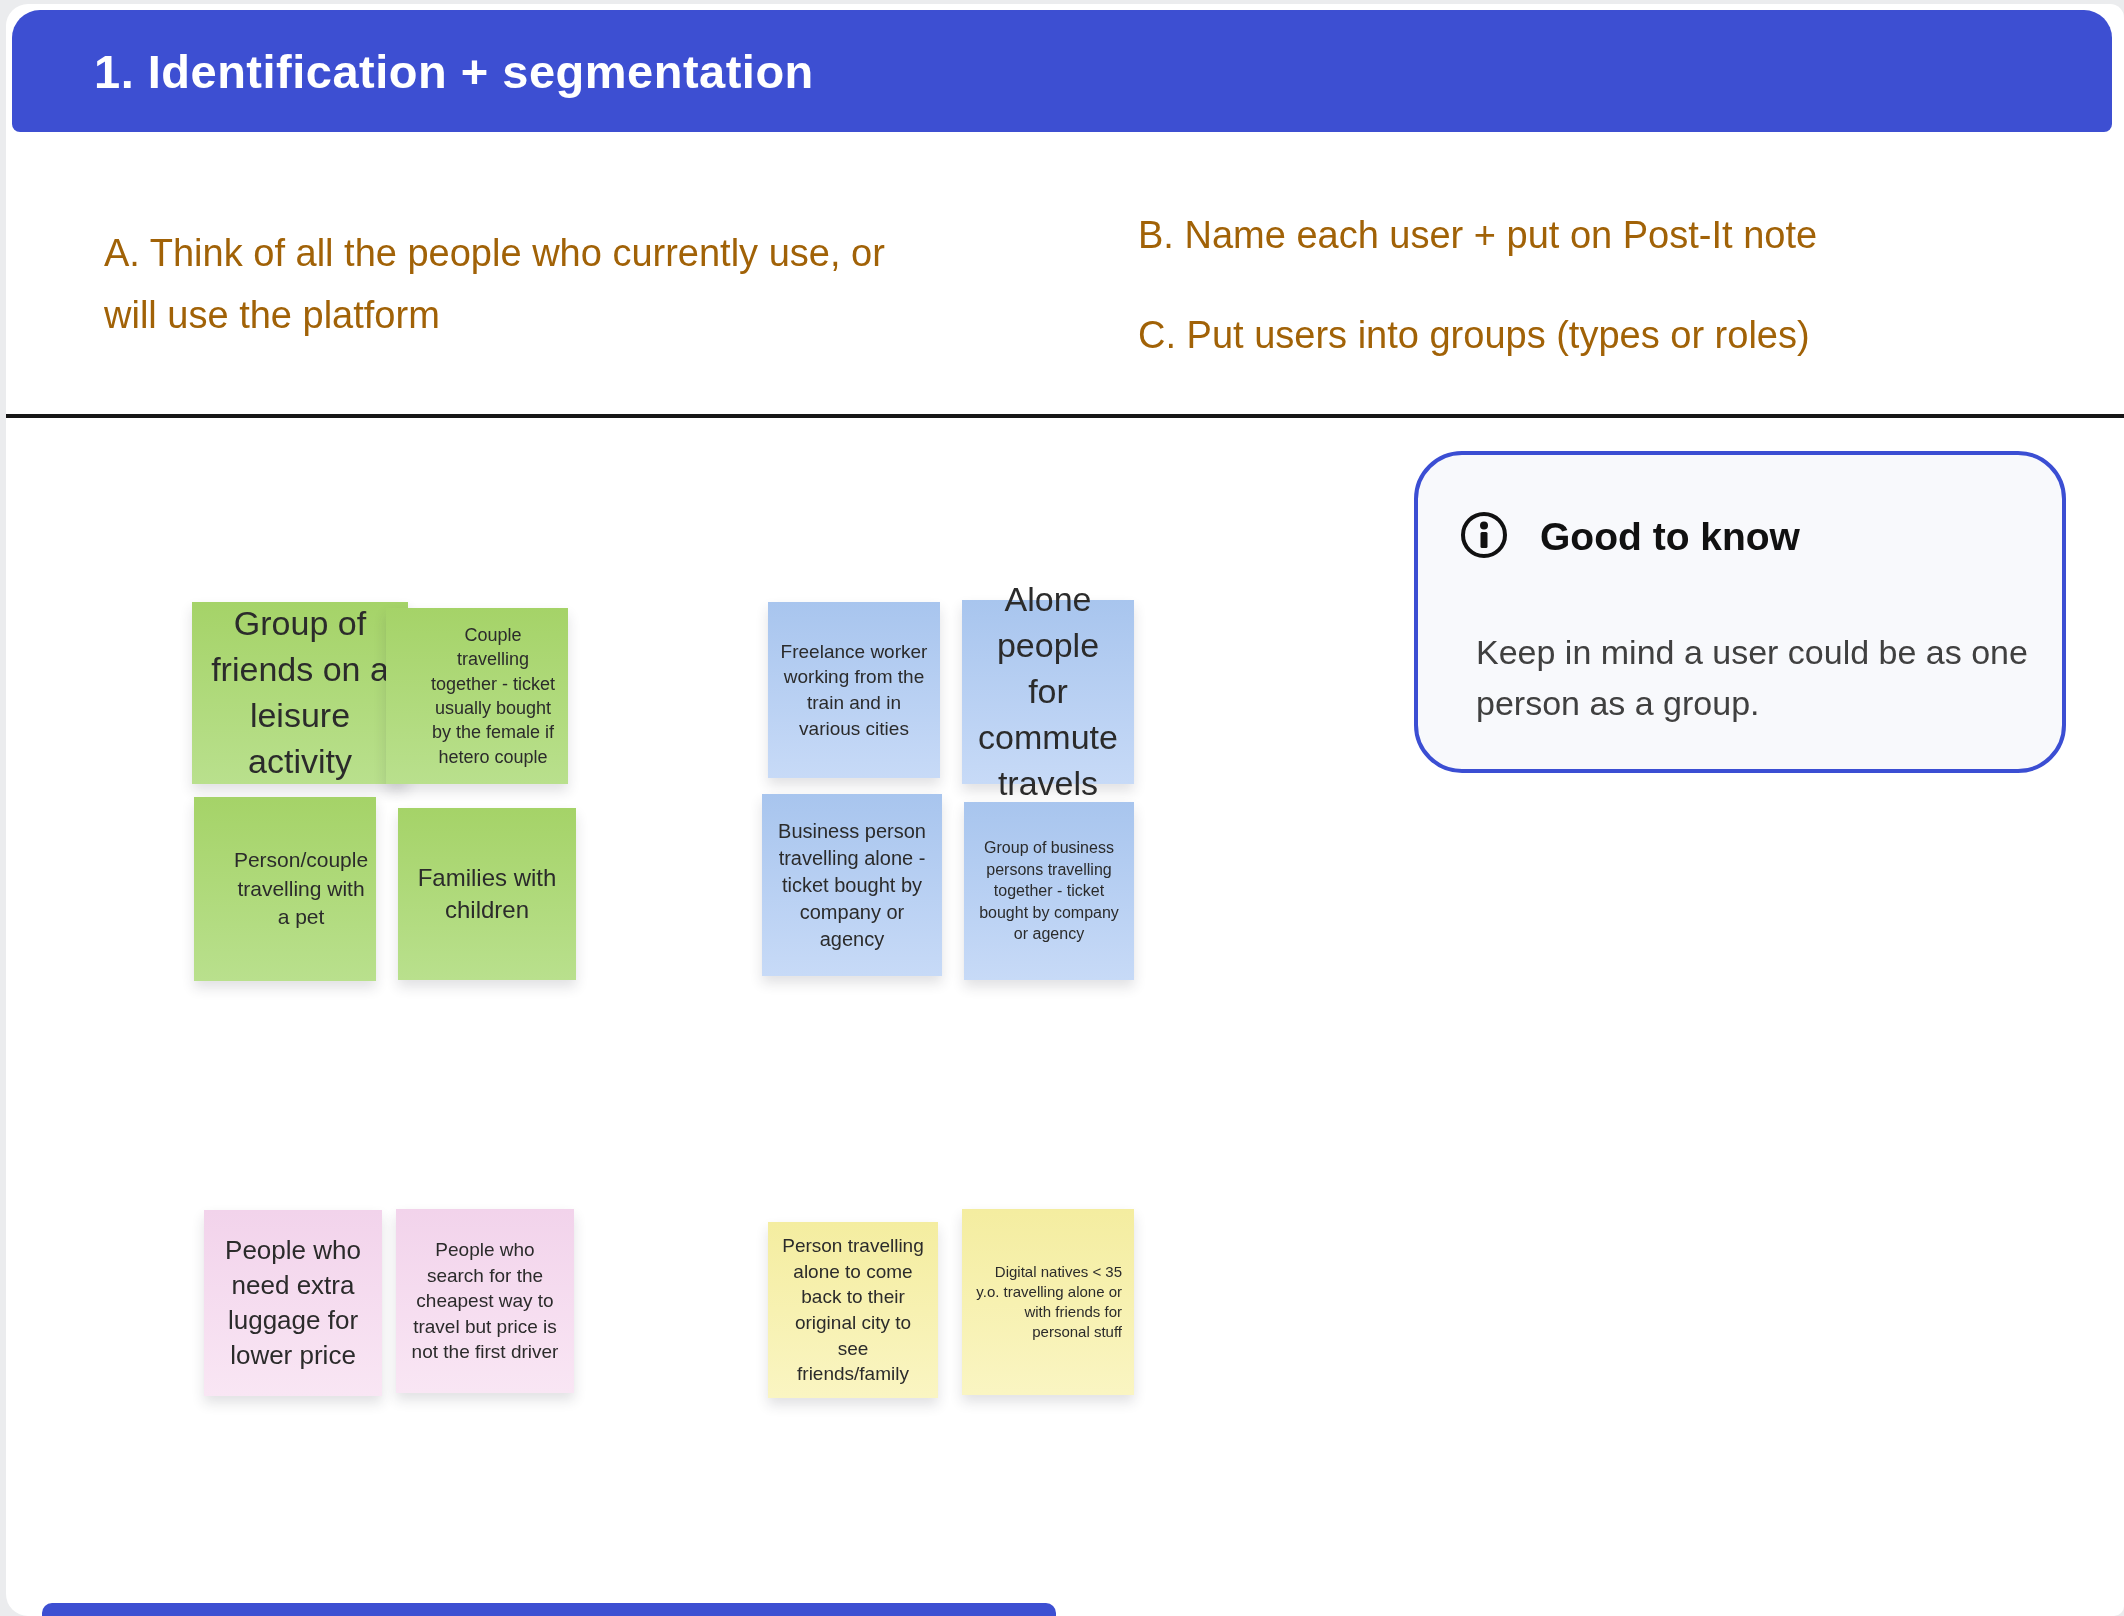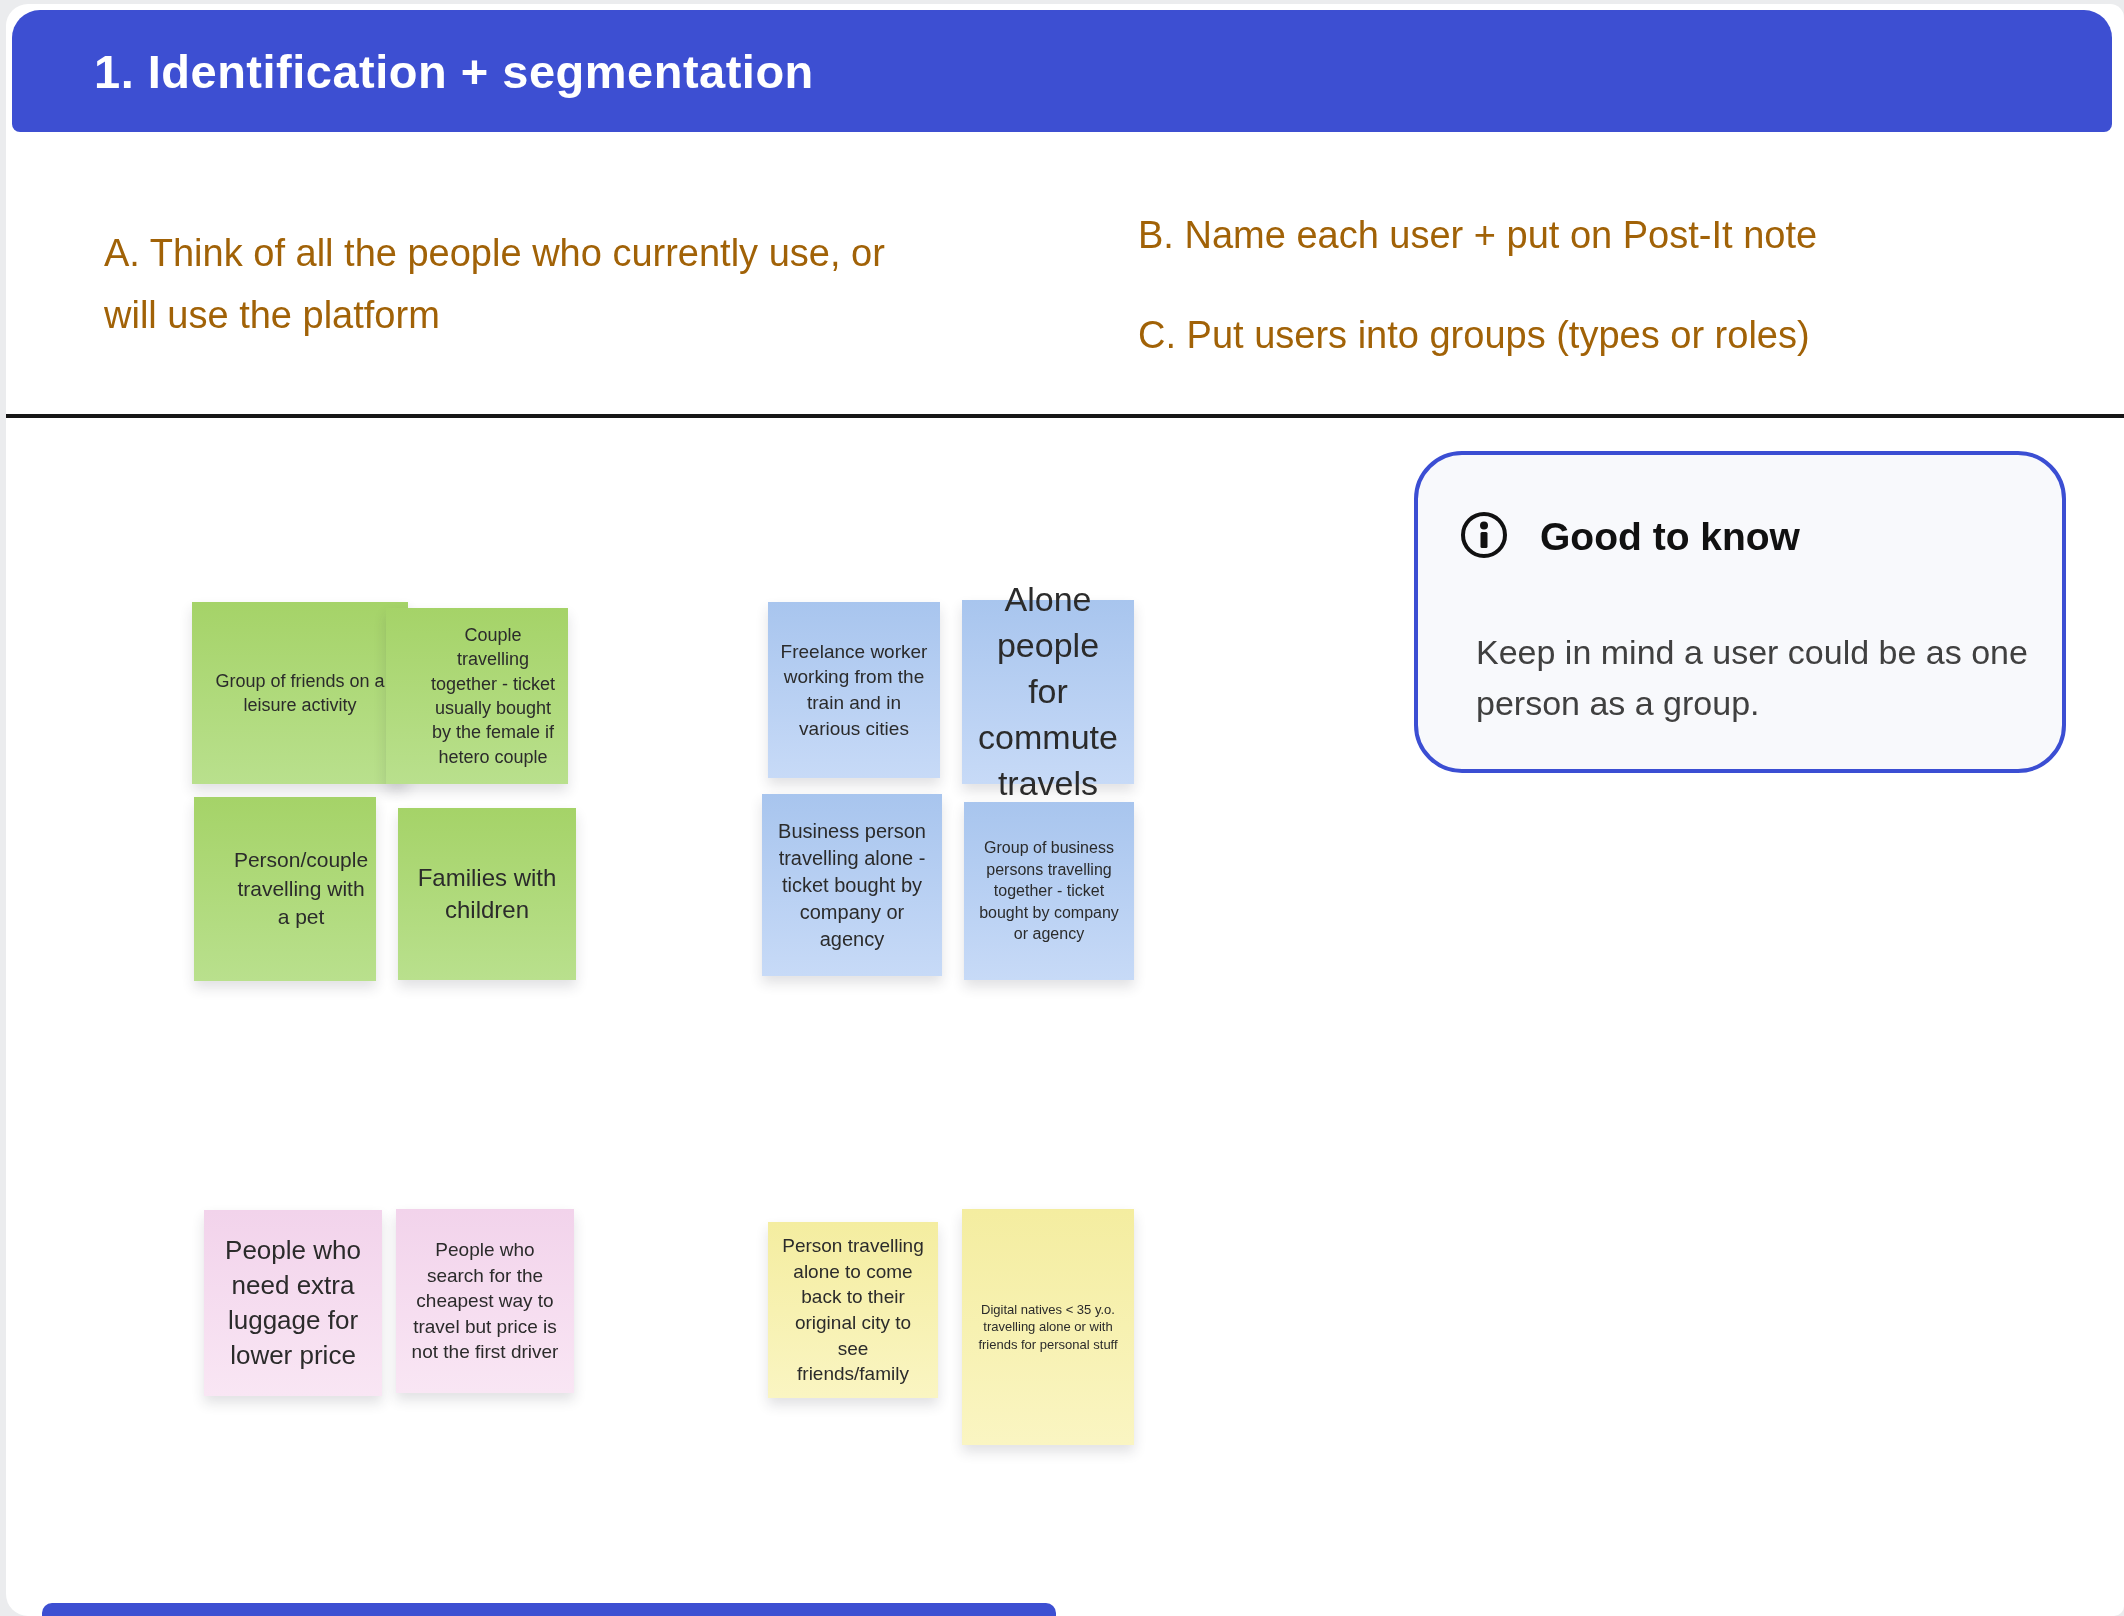--- a/index.html
+++ b/index.html
@@ -101,21 +101,21 @@
     <div class="frame-title">1. Identification + segmentation</div>
   </div>
 
   <div class="instr" id="instrA">A. Think of all the people who currently use, or will use the platform</div>
   <div class="instr" id="instrC">C. Put users into groups (types or roles)</div>
   <div class="instr" id="instrB">B. Name each user + put on Post-It note</div>
 
   <div class="divider"></div>
 
   <div>
-      <div class="note" style="background: linear-gradient(rgb(165, 211, 104), rgb(185, 224, 141)); left: 186px; top: 598px; width: 216px; height: 182px; font-size: 18px;">
+      <div class="note" style="background: linear-gradient(rgb(165, 211, 104), rgb(185, 224, 141)); left: 186px; top: 598px; width: 216px; height: 182px; font-size: 34px;">
         <span>Group of friends on a leisure activity</span>
       </div>
       <div class="note" style="background: linear-gradient(rgb(165, 211, 104), rgb(185, 224, 141)); left: 380px; top: 604px; width: 182px; height: 176px; font-size: 18px; padding-left: 44px;">
         <span>Couple travelling together - ticket usually bought by the female if hetero couple</span>
       </div>
       <div class="note" style="background: linear-gradient(rgb(165, 211, 104), rgb(185, 224, 141)); left: 188px; top: 793px; width: 182px; height: 184px; font-size: 21px; padding-left: 44px;">
         <span>Person/couple travelling with a pet</span>
       </div>
       <div class="note" style="background: linear-gradient(rgb(165, 211, 104), rgb(185, 224, 141)); left: 392px; top: 804px; width: 178px; height: 172px; font-size: 24px;">
         <span>Families with children</span>
@@ -134,21 +134,21 @@
       </div>
       <div class="note" style="background: linear-gradient(rgb(242, 211, 235), rgb(249, 230, 244)); left: 198px; top: 1206px; width: 178px; height: 186px; font-size: 26px;">
         <span>People who need extra luggage for lower price</span>
       </div>
       <div class="note" style="background: linear-gradient(rgb(242, 211, 235), rgb(249, 230, 244)); left: 390px; top: 1205px; width: 178px; height: 184px; font-size: 19px;">
         <span>People who search for the cheapest way to travel but price is not the first driver</span>
       </div>
       <div class="note" style="background: linear-gradient(rgb(244, 237, 160), rgb(250, 245, 194)); left: 762px; top: 1218px; width: 170px; height: 176px; font-size: 19px;">
         <span>Person travelling alone to come back to their original city to see friends/family</span>
       </div>
-      <div class="note" style="background: linear-gradient(rgb(244, 237, 160), rgb(250, 245, 194)); left: 956px; top: 1205px; width: 172px; height: 236px; font-size: 13px;">
+      <div class="note" style="background: linear-gradient(rgb(244, 237, 160), rgb(250, 245, 194)); left: 956px; top: 1205px; width: 172px; height: 186px; font-size: 15px; text-align: right;">
         <span>Digital natives &lt; 35 y.o. travelling alone or with friends for personal stuff</span>
       </div>
     </div>
 
   <div class="gtk-box" style="border-color: rgb(59, 78, 211); background: rgb(248, 249, 252);">
     <div class="gtk-head">
       <span class="info-icon">
         <svg width="48" height="48" viewBox="0 0 48 48">
           <circle cx="24" cy="24" r="21" fill="none" stroke="#111111" stroke-width="4"></circle>
           <circle cx="24" cy="14.5" r="4" fill="#111111"></circle>

